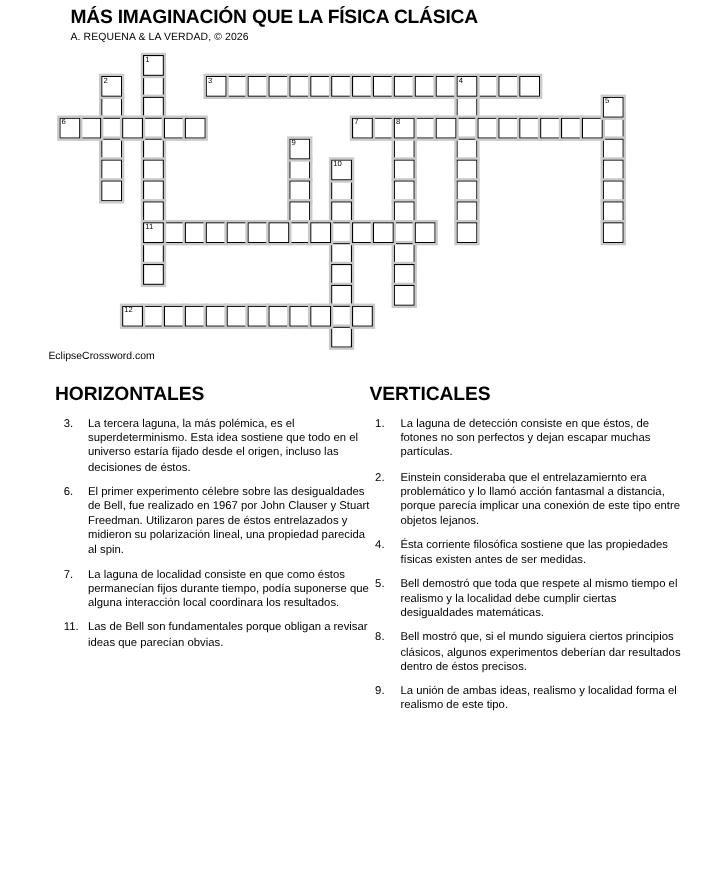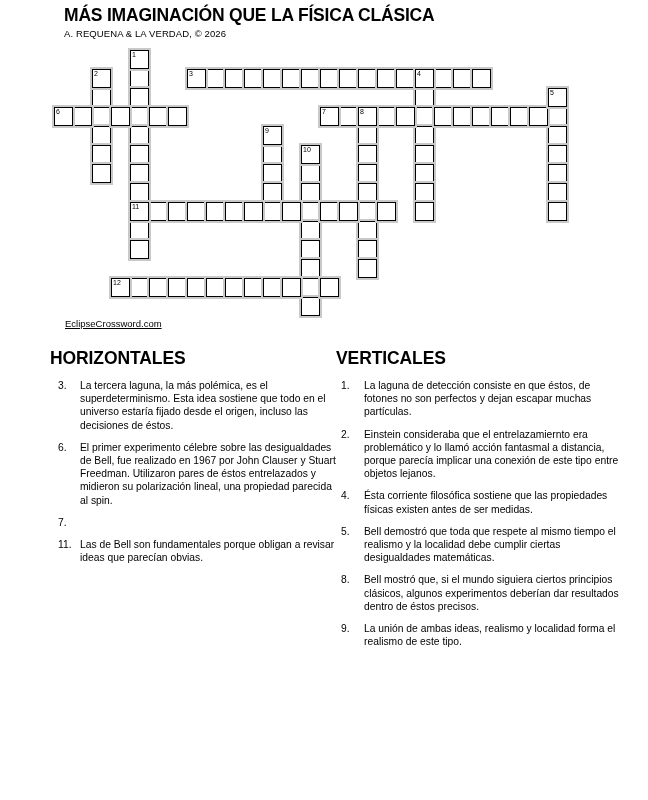--- a/index.html
+++ b/index.html
@@ -56,24 +56,23 @@
     top: -1px;
     font-size: 7px;
     line-height: 9px;
     font-family: "Liberation Sans", sans-serif;
     color: #000;
     font-weight: normal;
   }
 
   .credit {
     position: absolute;
-    left: 65px;
+    left: 44px;
     top: 318px;
     font-size: 9.5px;
-    text-decoration: underline;
   }
 
   
   .clues { position: absolute; top: 348px; left: 0; width: 648px; height: 452px; }
   .col { position: absolute; top: 0; }
   .col-across { left: 50px; width: 286px; }
   .col-down   { left: 336px; width: 290px; }
 
   .clue-heading {
     font-size: 17.5px;
@@ -248,20 +247,21 @@
           <div class="clue">
             <div class="clue-num">3.</div>
             <div class="clue-text">La tercera laguna, la más polémica, es el superdeterminismo. Esta idea sostiene que todo en el universo estaría fijado desde el origen, incluso las decisiones de éstos.</div>
           </div>
           <div class="clue">
             <div class="clue-num">6.</div>
             <div class="clue-text">El primer experimento célebre sobre las desigualdades de Bell, fue realizado en 1967 por John Clauser y Stuart Freedman. Utilizaron pares de éstos entrelazados y midieron su polarización lineal, una propiedad parecida al spin.</div>
           </div>
           <div class="clue">
             <div class="clue-num">7.</div>
+            <div class="clue-text">La laguna de localidad consiste en que como éstos permanecían fijos durante tiempo, podía suponerse que alguna interacción local coordinara los resultados.</div>
           </div>
           <div class="clue">
             <div class="clue-num">11.</div>
             <div class="clue-text">Las  de Bell son fundamentales porque obligan a revisar ideas que parecían obvias.</div>
           </div>
         </div>
     </div>
     <div class="col col-down">
       <h2 class="clue-heading">VERTICALES</h2>
       <div id="down-list">

